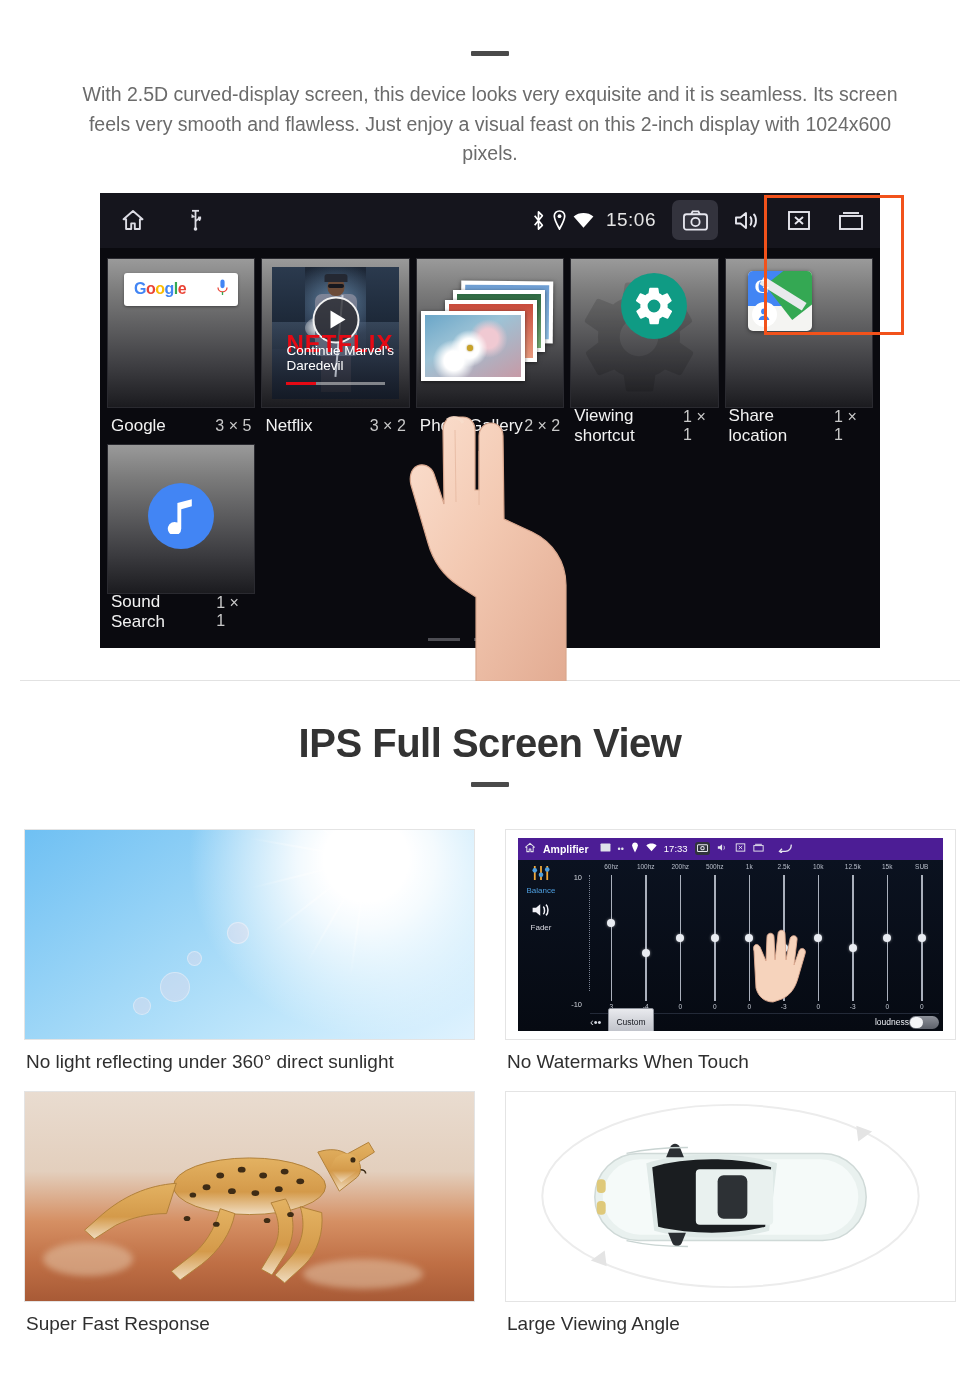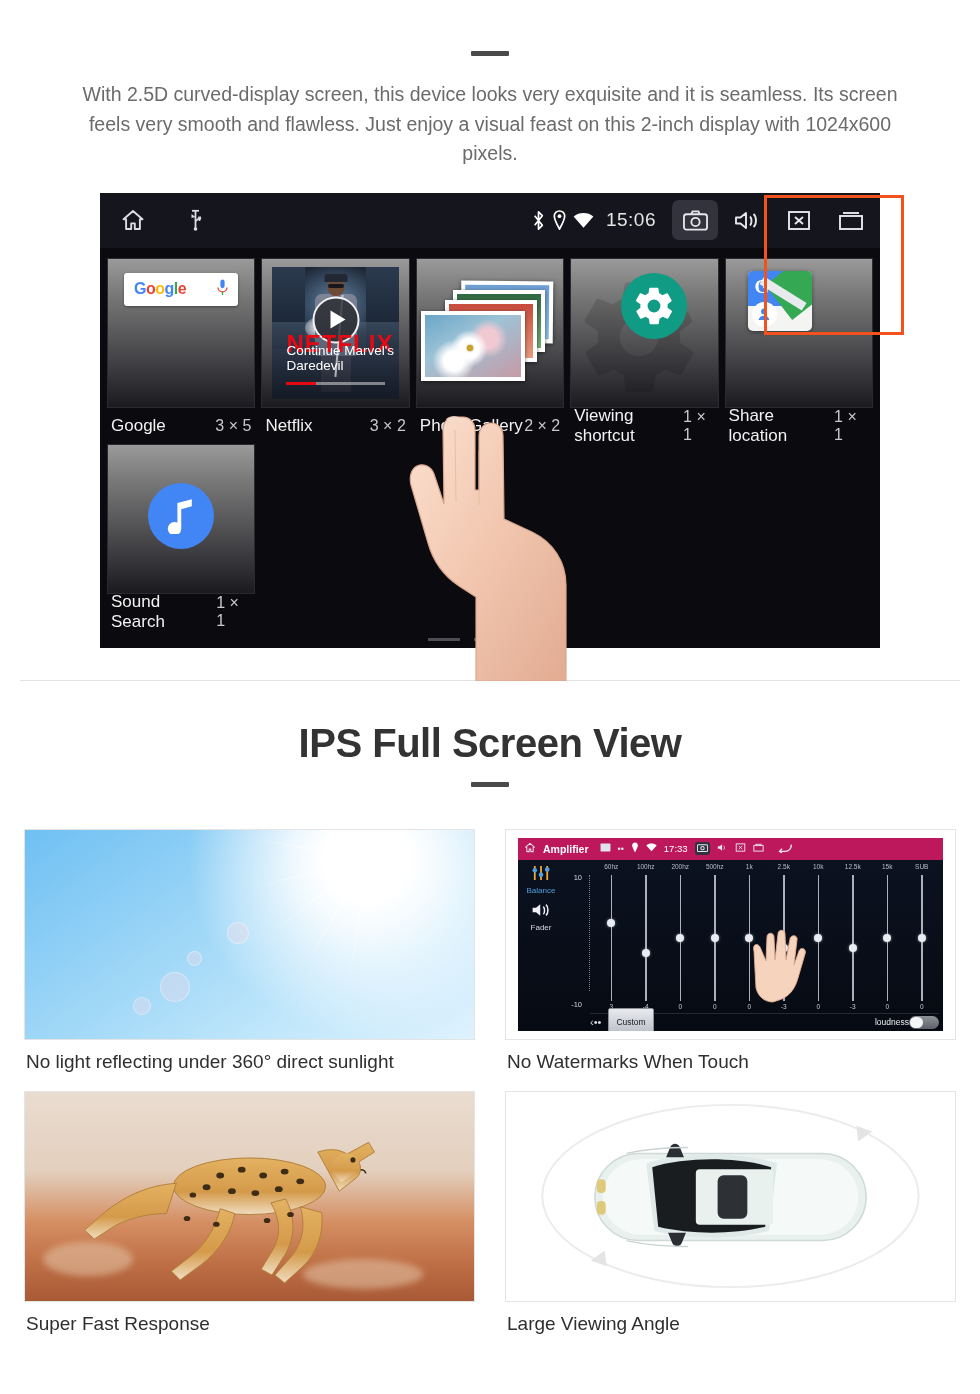--- a/index.html
+++ b/index.html
@@ -322,21 +322,21 @@
   }
   .flare {
     position: absolute; border-radius: 50%;
     background: rgba(255,220,230,.30);
     border: 1px solid rgba(255,255,255,.35);
   }
 
   
   .amp { position: absolute; inset: 8px 12px; background: #05070d; overflow: hidden; }
   .amp-bar {
-    height: 22px; background: #be185d;
+    height: 22px; background: #4c1d95;
     display: flex; align-items: center; gap: 7px;
     padding: 0 6px; color: #e6e6ee; font-size: 9px;
   }
   .amp-title { font-size: 10.5px; font-weight: bold; color: #fff; margin-right: 4px; }
   .amp-clock { font-size: 9.5px; color:#fff; }
   .amp-camera { background:#30333d; border-radius:3px; padding:1px 2px; }
   .amp-body { position: relative; display: flex; height: calc(100% - 22px);
     background: linear-gradient(180deg,#0b1220 0%,#060a12 100%); }
   .amp-side { width: 46px; padding-top: 5px; text-align: center; }
   .amp-side-lbl { font-size: 8px; color: #4e9fe0; margin-top: 1px; }

